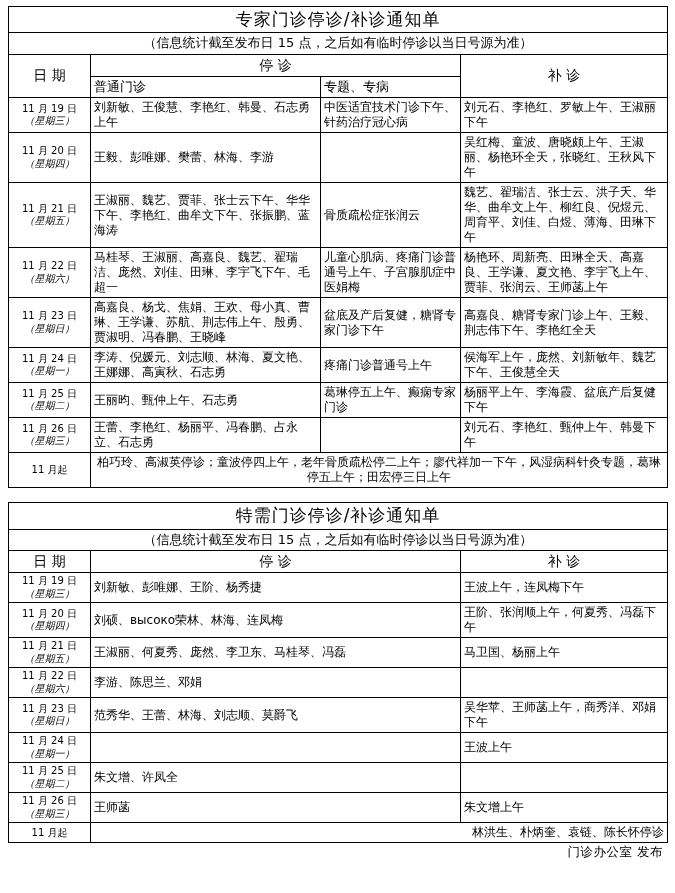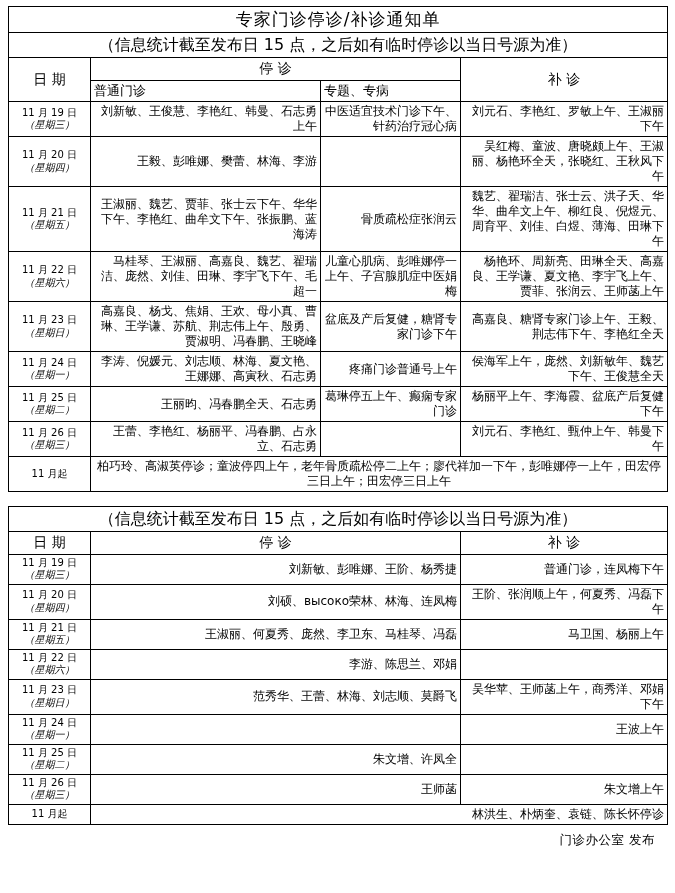--- a/index.html
+++ b/index.html
@@ -11,21 +11,21 @@
     width: 675px;
     height: 893px;
     font-family: "DejaVu Sans", "Liberation Sans", sans-serif;
     color: #000;
     font-size: 12px;
   }
   .page {
     width: 675px;
     height: 809px;
     box-sizing: border-box;
-    padding: 6px 16px 0 8px;
+    padding: 6px 8px 0 8px;
     position: relative;
   }
   table.doc {
     border-collapse: collapse;
     width: 659px;
     table-layout: fixed;
   }
   table.doc td, table.doc th {
     border: 1px solid #000;
     padding: 2px 3px;
@@ -35,21 +35,21 @@
   }
   .title {
     text-align: center;
     font-size: 17px;
     font-weight: bold;
     letter-spacing: 1px;
     padding: 4px 0 5px 0;
   }
   .subtitle {
     text-align: center;
-    font-size: 16px;
+    font-size: 13px;
     padding: 3px 0 4px 0;
     margin-top: 40px;
   }
   .hdr {
     text-align: center;
     font-weight: bold;
     font-size: 14px;
     padding: 4px 0;
   }
   .hdr-sub {
@@ -60,28 +60,28 @@
   .datecell {
     text-align: center;
     font-size: 10px;
     line-height: 1.3;
     width: 82px;
   }
   .datecell .d1 { display: block; }
   .datecell .d2 { display: block; font-style: italic; }
   .cell {
     font-size: 12px;
-    text-align: right;
+    text-align: left;
   }
   .cell.center { }
   .spacer {
     height: 14px;
   }
   .footer {
-    margin-top: 6px;
+    margin-top: 0;
     text-align: right;
     font-size: 12.5px;
     padding-right: 4px;
     line-height: 1.5;
   }
   .footer .line1 { letter-spacing: 0.5px; }
   .start-row td.cell {
     text-align: center;
   }
 </style>
@@ -140,21 +140,21 @@
         <td class="cell">王淑丽、魏艺、贾菲、张士云下午、华华下午、李艳红、曲牟文下午、张振鹏、蓝海涛</td>
         <td class="cell center">骨质疏松症张润云</td>
         <td class="cell">魏艺、翟瑞洁、张士云、洪子夭、华华、曲牟文上午、柳红良、倪煜元、周育平、刘佳、白煜、薄海、田琳下午</td>
       </tr>
       <tr>
         <td class="datecell">
           <span class="d1">11 月 22 日</span>
           <span class="d2">（星期六）</span>
         </td>
         <td class="cell">马桂琴、王淑丽、高嘉良、魏艺、翟瑞洁、庞然、刘佳、田琳、李宇飞下午、毛超一</td>
-        <td class="cell">儿童心肌病、彭唯娜停一上午、子宫腺肌症中医娟梅</td>
+        <td class="cell">儿童心肌病、疼痛门诊普通号上午、子宫腺肌症中医娟梅</td>
         <td class="cell">杨艳环、周新亮、田琳全天、高嘉良、王学谦、夏文艳、李宇飞上午、贾菲、张润云、王师菡上午</td>
       </tr>
       <tr>
         <td class="datecell">
           <span class="d1">11 月 23 日</span>
           <span class="d2">（星期日）</span>
         </td>
         <td class="cell">高嘉良、杨戈、焦娟、王欢、母小真、曹琳、王学谦、苏航、荆志伟上午、殷勇、贾淑明、冯春鹏、王晓峰</td>
         <td class="cell">盆底及产后复健，糖肾专家门诊下午</td>
         <td class="cell">高嘉良、糖肾专家门诊上午、王毅、荆志伟下午、李艳红全天</td>
@@ -166,66 +166,69 @@
         </td>
         <td class="cell">李涛、倪媛元、刘志顺、林海、夏文艳、王娜娜、高寅秋、石志勇</td>
         <td class="cell">疼痛门诊普通号上午</td>
         <td class="cell">侯海军上午，庞然、刘新敏年、魏艺下午、王俊慧全天</td>
       </tr>
       <tr>
         <td class="datecell">
           <span class="d1">11 月 25 日</span>
           <span class="d2">（星期二）</span>
         </td>
-        <td class="cell">王丽昀、冯春鹏全天、石志勇</td>
+        <td class="cell">王丽昀、甄仲上午、石志勇</td>
         <td class="cell">葛琳停五上午、癫痫专家门诊</td>
         <td class="cell">杨丽平上午、李海霞、盆底产后复健下午</td>
       </tr>
       <tr>
         <td class="datecell">
           <span class="d1">11 月 26 日</span>
           <span class="d2">（星期三）</span>
         </td>
         <td class="cell">王蕾、李艳红、杨丽平、冯春鹏、占永立、石志勇</td>
         <td class="cell"></td>
         <td class="cell">刘元石、李艳红、甄仲上午、韩曼下午</td>
       </tr>
 
       <tr class="start-row">
         <td class="datecell">11 月起</td>
-        <td colspan="3" class="cell">柏巧玲、高淑英停诊；童波停四上午，老年骨质疏松停二上午；廖代祥加一下午，彭唯娜停一上午，田宏停三日上午；田宏停三日上午</td>
+        <td colspan="3" class="cell">柏巧玲、高淑英停诊；童波停四上午，老年骨质疏松停二上午；廖代祥加一下午，风湿病科针灸专题，葛琳停五上午；田宏停三日上午</td>
       </tr>
     </tbody>
   </table>
 
   <div class="spacer"></div>
 
   <table class="doc">
     <colgroup>
       <col style="width:82px">
       <col style="width:370px">
       <col style="width:207px">
     </colgroup>
     <tbody>
       <tr>
+        <td colspan="3" class="title">特需门诊停诊/补诊通知单</td>
+      </tr>
+      <tr>
         <td colspan="3" class="subtitle">（信息统计截至发布日 15 点，之后如有临时停诊以当日号源为准）</td>
       </tr>
       <tr>
         <td class="hdr">日    期</td>
         <td class="hdr">停    诊</td>
         <td class="hdr">补    诊</td>
       </tr>
 
       <tr>
         <td class="datecell">
           <span class="d1">11 月 19 日</span>
           <span class="d2">（星期三）</span>
         </td>
         <td class="cell">刘新敏、彭唯娜、王阶、杨秀捷</td>
-        <td class="cell">普通门诊，连凤梅下午</td>
+        <td class="cell">王波上午，连凤梅下午</td>
       </tr>
       <tr>
         <td class="datecell">
           <span class="d1">11 月 20 日</span>
           <span class="d2">（星期四）</span>
         </td>
         <td class="cell">刘硕、высоко荣林、林海、连凤梅</td>
         <td class="cell">王阶、张润顺上午，何夏秀、冯磊下午</td>
       </tr>
       <tr>

